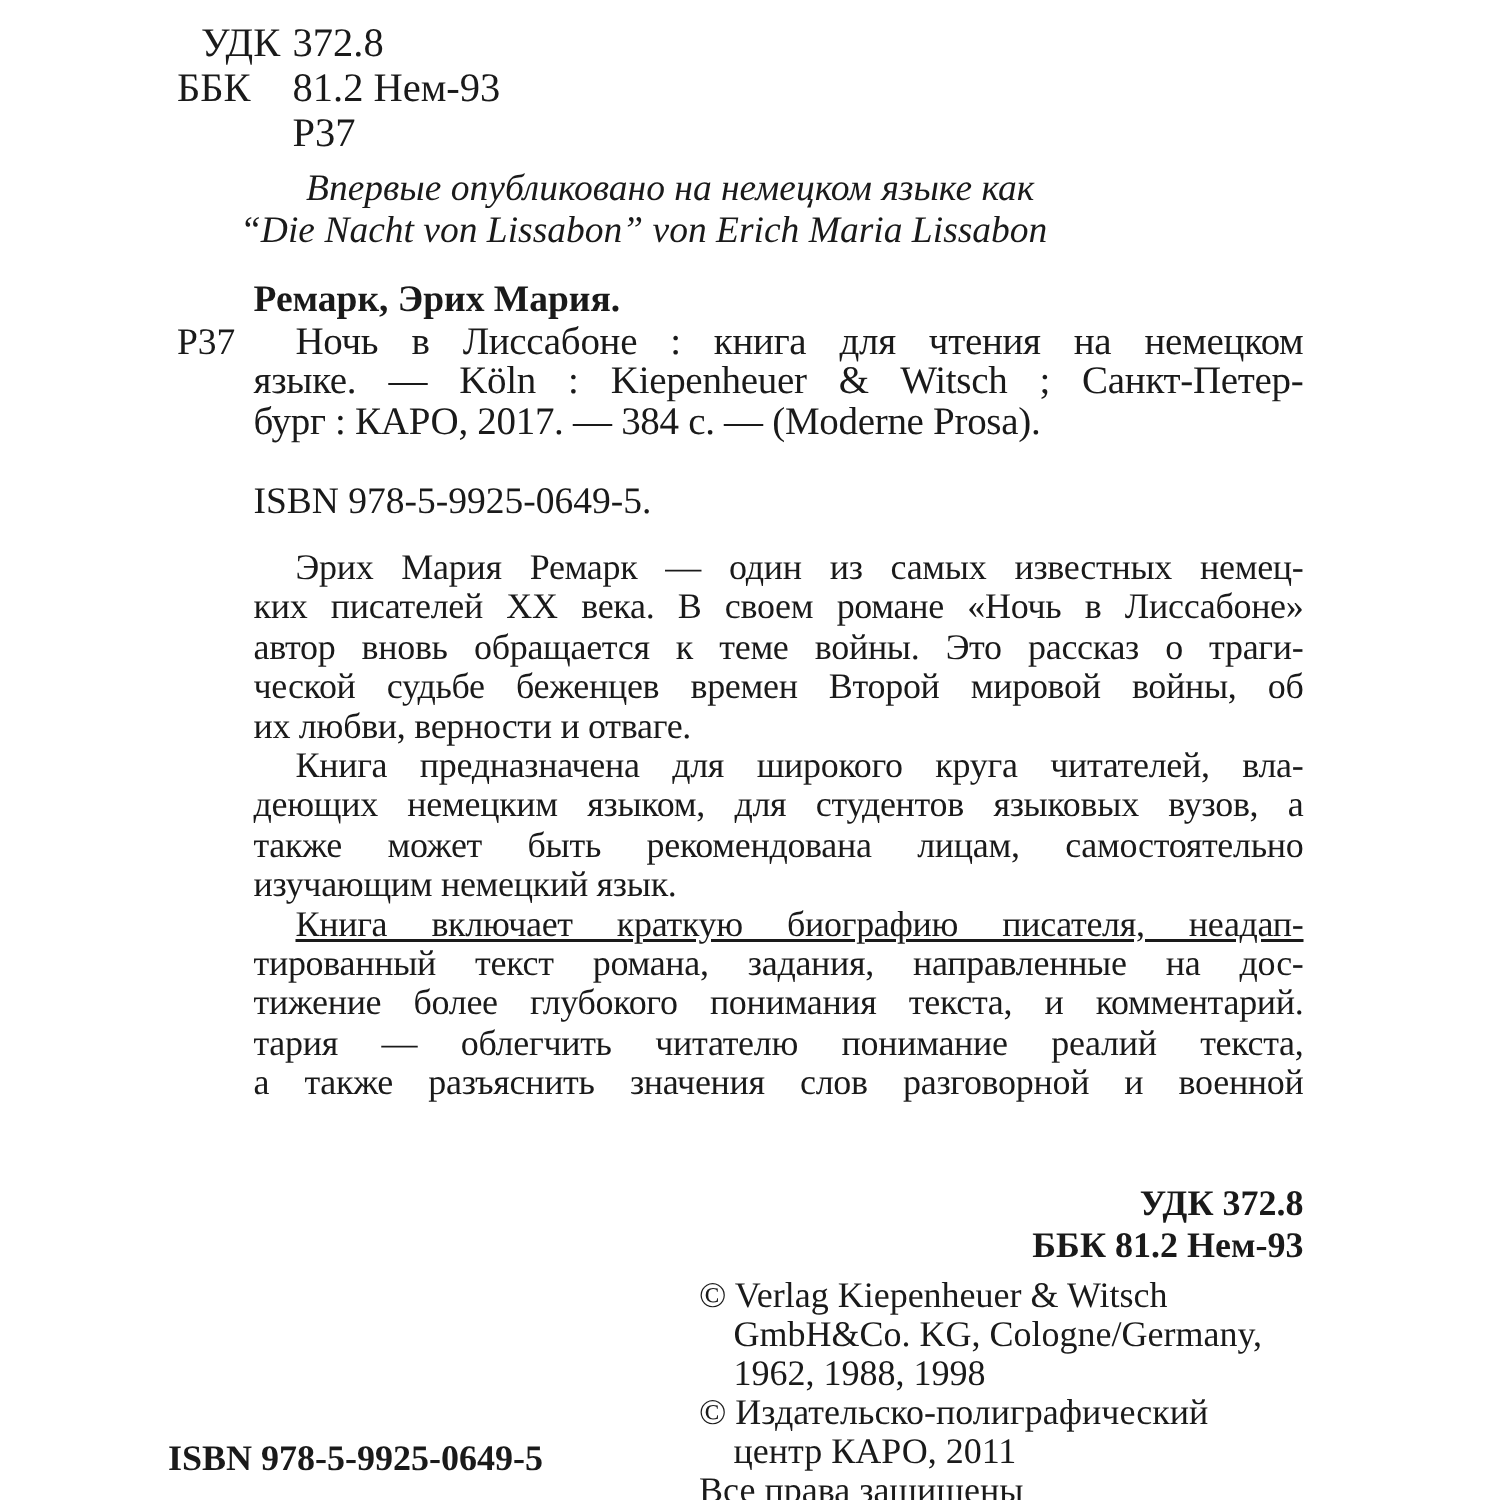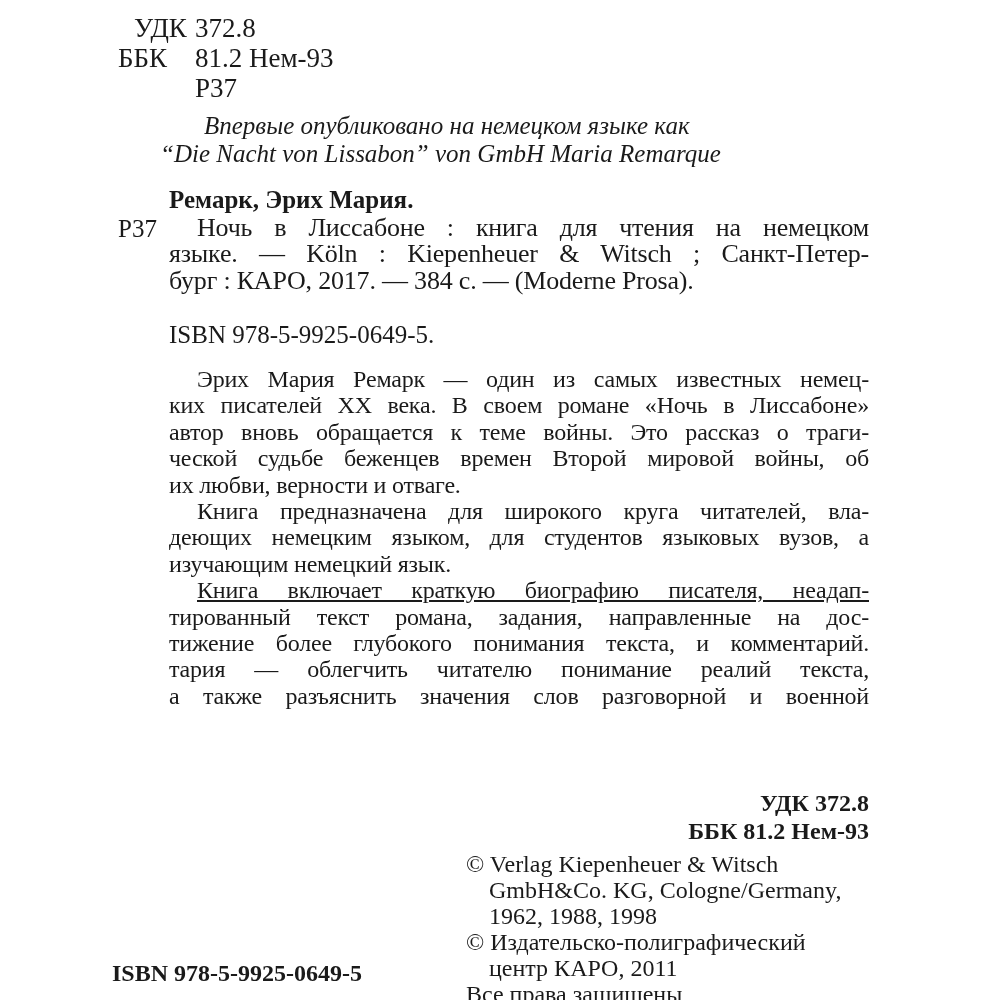--- a/index.html
+++ b/index.html
@@ -16,21 +16,21 @@
 </head>
 <body>
 
 <div class="abs f28" style="left:118px; top:13px;margin-left:16px;">УДК</div>
 <div class="abs f28" style="left:195px; top:13px;">372.8</div>
 <div class="abs f28" style="left:118px; top:43px;">ББК</div>
 <div class="abs f28" style="left:195px; top:43px;">81.2 Нем-93</div>
 <div class="abs f28" style="left:195px; top:73px;">Р37</div>
 
 <div class="abs ital" style="left:204px; top:112px; font-size:25px; line-height:28px;">Впервые опубликовано на немецком языке как</div>
-<div class="abs ital" style="left:160px; top:140px; font-size:25px; line-height:28px;">“Die Nacht von Lissabon” von GmbH Maria Remarque</div>
+<div class="abs ital" style="left:160px; top:140px; font-size:25px; line-height:28px;">“Die Nacht von Lissabon” von Erich Maria Lissabon</div>
 
 <div class="abs bold" style="left:169px; top:186px; font-size:25px; line-height:28px;">Ремарк, Эрих Мария.</div>
 <div class="abs" style="left:118px; top:215px; font-size:25px; line-height:28px;">Р37</div>
 
 <div class="abs body-text" style="left:169px; top:215px; width:700px; font-size:26px;">
   <span class="line" style="padding-left:28px; width:672px;">
       <span class="just">Ночь в Лиссабоне : книга для чтения на немецком</span>
     </span>
   <span class="line" style="width:700px;">
       <span class="just">языке. — Köln : Kiepenheuer &amp; Witsch ; Санкт-Петер-</span>
@@ -55,20 +55,23 @@
       <span class="just">ческой судьбе беженцев времен Второй мировой войны, об</span>
     </span>
   <span class="line"><span>их любви, верности и отваге.</span></span>
 
   <span class="line" style="padding-left:28px; width:672px;">
       <span class="just">Книга предназначена для широкого круга читателей, вла-</span>
     </span>
   <span class="line">
       <span class="just">деющих немецким языком, для студентов языковых вузов, а</span>
     </span>
+  <span class="line">
+      <span class="just">также может быть рекомендована лицам, самостоятельно</span>
+    </span>
   <span class="line"><span>изучающим немецкий язык.</span></span>
 
   <span class="line" style="padding-left:28px; width:672px;text-decoration:underline;">
       <span class="just">Книга включает краткую биографию писателя, неадап-</span>
     </span>
   <span class="line">
       <span class="just">тированный текст романа, задания, направленные на дос-</span>
     </span>
   <span class="line">
       <span class="just">тижение более глубокого понимания текста, и комментарий.</span>

